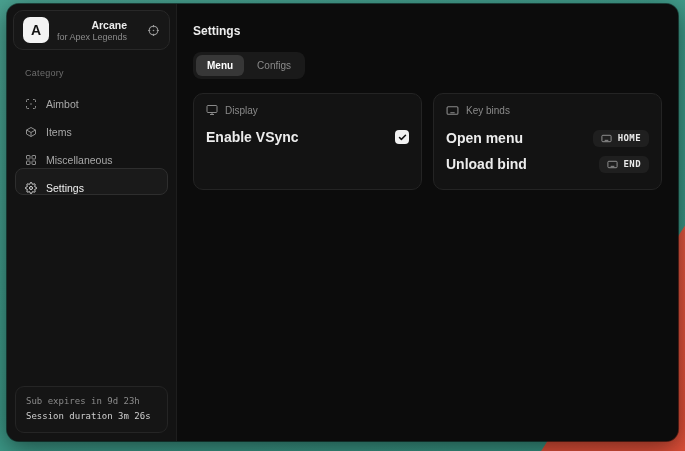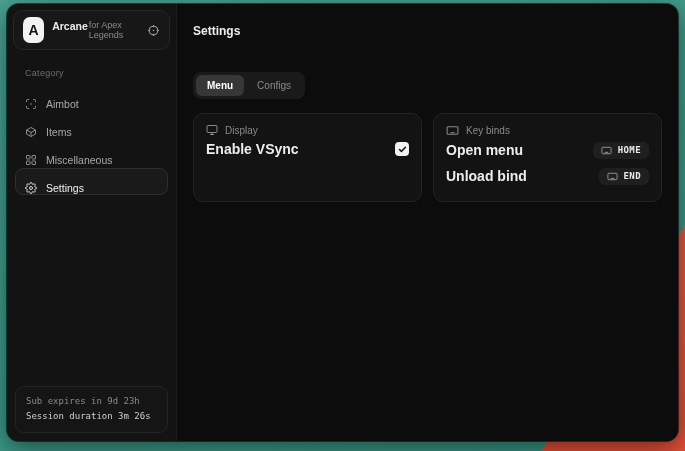--- a/index.html
+++ b/index.html
@@ -17,21 +17,21 @@
     box-shadow:0 0 0 1px rgba(0,0,0,.55), 0 6px 24px rgba(0,0,0,.5); }
 
   
   .sidebar { width:170px; background:#131313; border-right:1px solid #1e1e1e;
     display:flex; flex-direction:column; flex-shrink:0; }
   .brand-card { margin:6px; height:40px; display:flex; align-items:center; gap:8px;
     background:#171717; border:1px solid #282828; border-radius:10px; padding:0 9px; }
   .brand-logo { width:26px; height:26px; background:#f3f3f3; border-radius:7px;
     display:flex; align-items:center; justify-content:center;
     color:#141414; font-weight:bold; font-size:14px; }
-  .brand-text { display:flex; flex-direction:row; gap:1px; }
+  .brand-text { display:flex; flex-direction:column; gap:1px;align-items:flex-end; }
   .brand-name { font-size:10.5px; font-weight:bold; color:#ececec; }
   .brand-sub { font-size:9px; color:#8b8b8b; }
   .brand-target { margin-left:auto; color:#9a9a9a; display:flex; cursor:pointer; }
 
   .category-label { margin:12px 0 6px 18px; font-size:9px; color:#6d6d6d; letter-spacing:.3px; }
 
   .nav { padding:0 8px; display:flex; flex-direction:column; gap:1px; }
   .nav-item { height:27px; display:flex; align-items:flex-end; gap:9px; padding:0 9px;
     border:1px solid transparent; border-radius:8px; color:#a9a9a9; font-size:10.5px; cursor:pointer; }
   .nav-item .nv-icon { display:flex; color:#8f8f8f; }
@@ -41,27 +41,27 @@
   .side-spacer { flex:1; }
   .status-card { margin:8px; border:1px solid #252525; border-radius:9px; padding:7px 10px;
     font-family:"DejaVu Sans Mono", monospace; font-size:9px; line-height:1.75; background:#151515; }
   .status-line1 { color:#8a8a8a; }
   .status-line2 { color:#cfcfcf; }
 
   
   .main { flex:1; background:#0c0c0c; padding:14px 16px; }
   .page-title { font-size:12px; font-weight:bold; color:#ededed; margin:6px 0 14px 0; }
 
-  .tabs { display:inline-flex; background:#1a1a1a; border-radius:8px; padding:3px; gap:2px; margin-bottom:14px;margin-top:20px; }
+  .tabs { display:inline-flex; background:#1a1a1a; border-radius:8px; padding:3px; gap:2px; margin-bottom:14px; }
   .tab { padding:5px 11px; font-size:10px; border-radius:6px; color:#8a8a8a; cursor:pointer; }
   .tab.active { background:#373737; color:#ffffff; font-weight:bold; }
 
   .cards { display:flex; gap:11px; align-items:stretch; }
   .card { flex:1; background:#131313; border:1px solid #242424; border-radius:10px; padding:10px 12px 12px; }
-  .card-head { display:flex; align-items:center; gap:7px; color:#8a8a8a; font-size:10px; margin-bottom:0; }
+  .card-head { display:flex; align-items:center; gap:7px; color:#8a8a8a; font-size:10px; margin-bottom:8px; }
   .card-head .c-icon { display:flex; color:#8a8a8a; }
   .card-row { display:flex; justify-content:space-between; align-items:center; height:26px; }
   .row-label { color:#ececec; font-size:14px; font-weight:bold; }
 
   .checkbox { width:14px; height:14px; background:#f2f2f2; border-radius:4px;
     display:flex; align-items:center; justify-content:center; cursor:pointer; }
   .dpi-input { display:flex; align-items:center; gap:9px; background:#1f1f1f;
     border-radius:6px; padding:3px 8px; cursor:text; }
   .dpi-value { font-family:"DejaVu Sans Mono", monospace; font-size:9.5px; color:#6f6f6f; }
   .dpi-clear { color:#b9b9b9; font-size:9px; cursor:pointer; line-height:1; }

